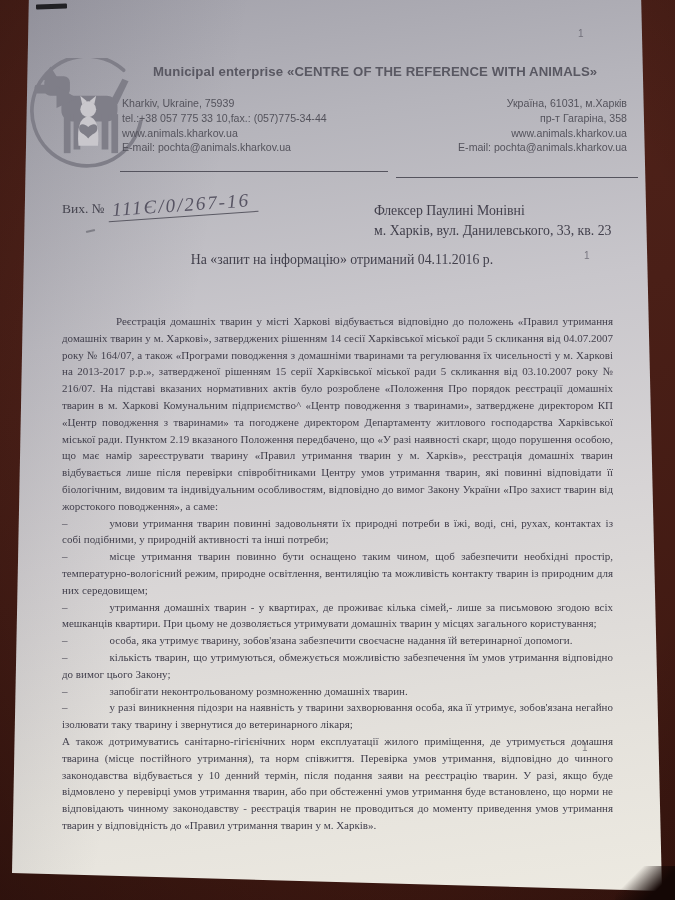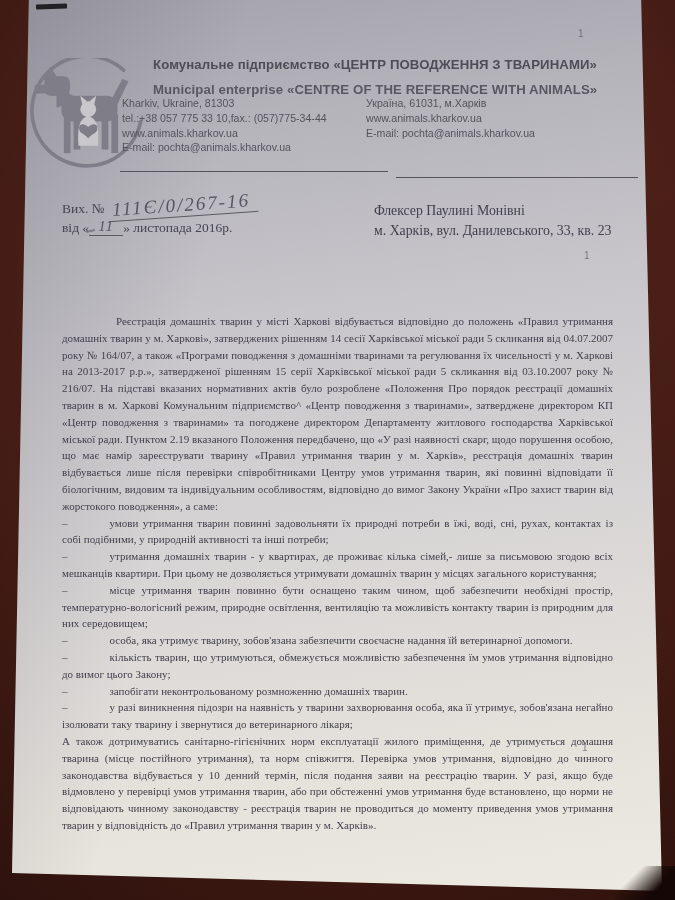--- a/index.html
+++ b/index.html
@@ -21,21 +21,21 @@
   }
   
   .logo{position:absolute;left:26px;top:58px;width:122px;height:122px;}
   .hname{position:absolute;left:153px;top:56px;width:470px;
     font-family:"Liberation Sans",sans-serif;font-weight:bold;
     font-size:13.2px;line-height:18px;color:#4e4d57;letter-spacing:.1px;}
   .hname .en{color:#595862;margin-top:7px;}
   .contacts{position:absolute;top:96px;font-family:"Liberation Sans",sans-serif;
     font-size:10.6px;line-height:14.8px;color:#54535c;}
   .contacts.left{left:122px;width:270px;text-align:left;}
-  .contacts.right{left:366px;width:253px;}
+  .contacts.right{left:374px;width:253px;text-align:right;}
   .rule{position:absolute;height:0;border-top:1.6px solid #55545e;}
   .rule.l{left:120px;width:268px;top:171px;}
   .rule.r{left:396px;width:242px;top:177px;}
   
   .refblock{position:absolute;left:62px;top:196px;font-size:13.5px;color:#45444f;}
   .refline{height:23px;}
   .hand{font-style:italic;color:#575463;font-size:19px;letter-spacing:2px;
     display:inline-block;transform:rotate(-4deg) translateY(-2px);
     border-bottom:1.3px solid #5a5963;padding:0 8px 0 4px;}
   .hand2{font-style:italic;color:#575463;font-size:15px;letter-spacing:1px;
@@ -88,62 +88,60 @@
       <g fill="#c9c7cc">
         <circle cx="51" cy="42" r="6.5"></circle>
         <polygon points="46,38 44.5,31 50,35.5"></polygon>
         <polygon points="56,38 57.5,31 52,35.5"></polygon>
         <path d="M43 72 Q41 49 51 48 Q61 49 59 72 Z"></path>
       </g>
       <path fill="#7f7e88" d="M51 66 C48 61.5 43.5 62 43.5 57.5 C43.5 53.8 47.5 53 51 56.6 C54.5 53 58.5 53.8 58.5 57.5 C58.5 62 54 61.5 51 66 Z"></path>
     </svg>
 
     <div class="hname">
-      <div>Комунальне підприємство «ЦЕНТР ПОВОДЖЕННЯ З ТВАРИНАМИ»</div>
       <div class="en">Municipal enterprise «CENTRE OF THE REFERENCE WITH ANIMALS»</div>
     </div>
 
     <div class="contacts left">
-      <div>Kharkiv, Ukraine, 81303</div>
+      <div>Kharkiv, Ukraine, 75939</div>
       <div>tel.:+38 057 775 33 10,fax.: (057)775-34-44</div>
       <div>www.animals.kharkov.ua</div>
       <div>E-mail: pochta@animals.kharkov.ua</div>
     </div>
     <div class="contacts right">
       <div>Україна, 61031, м.Харків</div>
+      <div>пр-т Гагаріна, 358</div>
       <div>www.animals.kharkov.ua</div>
       <div>E-mail: pochta@animals.kharkov.ua</div>
     </div>
     <div class="rule l"></div>
     <div class="rule r"></div>
 
     <div class="refblock">
       <div class="refline">
         <span>Вих. №</span>
         <span class="hand">111Є/0/267-16</span>
       </div>
-      <div class="refline">
-        <span>від «</span><span class="hand2">11</span><span>» листопада 2016р.</span>
-      </div>
     </div>
     <div class="smudge"></div>
 
     <div class="recipient">
       <div>Флексер Паулині Монівні</div>
       <div>м. Харків, вул. Данилевського, 33, кв. 23</div>
     </div>
 
     <div class="titleblock">
+      <div>На «запит на інформацію» отриманий 04.11.2016 р.</div>
     </div>
 
     <div class="body">
       <p class="p1">Реєстрація домашніх тварин у місті Харкові відбувається відповідно до положень «Правил утримання домашніх тварин у м. Харкові», затверджених рішенням 14 сесії Харківської міської ради 5 скликання від 04.07.2007 року № 164/07, а також «Програми поводження з домашніми тваринами та регулювання їх чисельності у м. Харкові на 2013-2017 р.р.», затвердженої рішенням 15 серії Харківської міської ради 5 скликання від 03.10.2007 року № 216/07. На підставі вказаних нормативних актів було розроблене «Положення Про порядок реєстрації домашніх тварин в м. Харкові Комунальним підприємство^ «Центр поводження з тваринами», затверджене директором КП «Центр поводження з тваринами» та погоджене директором Департаменту житлового господарства Харківської міської ради. Пунктом 2.19 вказаного Положення передбачено, що «У разі наявності скарг,  щодо  порушення особою, що має намір зареєструвати тварину «Правил утримання тварин у м. Харків», реєстрація домашніх тварин відбувається лише після перевірки співробітниками Центру умов утримання тварин, які повинні відповідати  її біологічним, видовим та індивідуальним особливостям, відповідно  до вимог Закону України «Про захист тварин від жорстокого поводження», а саме:</p>
       <p class="bullet"><span class="dash">–</span><span>умови утримання тварин повинні задовольняти їх природні потреби в їжі, воді, сні, рухах, контактах із собі подібними, у природній активності та інші потреби;</span></p>
+      <p class="bullet"><span class="dash">–</span><span>місце утримання тварин повинно бути оснащено таким чином, щоб забезпечити  необхідні  простір,  температурно-вологісний  режим, природне освітлення, вентиляцію та можливість контакту тварин  із природним для них середовищем;</span></p>
       <p class="bullet"><span class="dash">–</span><span>утримання домашніх тварин - у квартирах, де проживає кілька  сімей,- лише за письмовою згодою всіх мешканців квартири. При цьому не дозволяється  утримувати домашніх тварин у місцях загального користування;</span></p>
-      <p class="bullet"><span class="dash">–</span><span>місце утримання тварин повинно бути оснащено таким чином, щоб забезпечити  необхідні  простір,  температурно-вологісний  режим, природне освітлення, вентиляцію та можливість контакту тварин  із природним для них середовищем;</span></p>
       <p class="bullet"><span class="dash">–</span><span>особа, яка утримує тварину, зобов'язана забезпечити своєчасне надання їй ветеринарної допомоги.</span></p>
       <p class="bullet"><span class="dash">–</span><span>кількість тварин, що утримуються, обмежується можливістю забезпечення їм умов утримання відповідно до вимог цього Закону;</span></p>
       <p class="bullet"><span class="dash">–</span><span>запобігати неконтрольованому розмноженню домашніх тварин.</span></p>
       <p class="bullet"><span class="dash">–</span><span>у разі виникнення підозри на наявність у тварини захворювання особа,  яка її утримує, зобов'язана негайно ізолювати таку тварину і звернутися до ветеринарного лікаря;</span></p>
       <p>А також дотримуватись  санітарно-гігієнічних  норм експлуатації жилого приміщення, де утримується  домашня  тварина  (місце  постійного утримання), та норм співжиття. Перевірка умов утримання, відповідно до чинного законодавства відбувається у 10 денний термін, після подання заяви на реєстрацію тварин. У разі, якщо буде відмовлено у перевірці умов утримання тварин, або при обстеженні умов утримання буде встановлено, що норми не відповідають чинному законодавству -  реєстрація тварин не проводиться до моменту приведення умов утримання тварин у відповідність до «Правил утримання тварин у м. Харків».</p>
     </div>
 
     <div class="topdash"></div>
     <div class="mark mk1">1</div>
     <div class="mark mk2">1</div>

